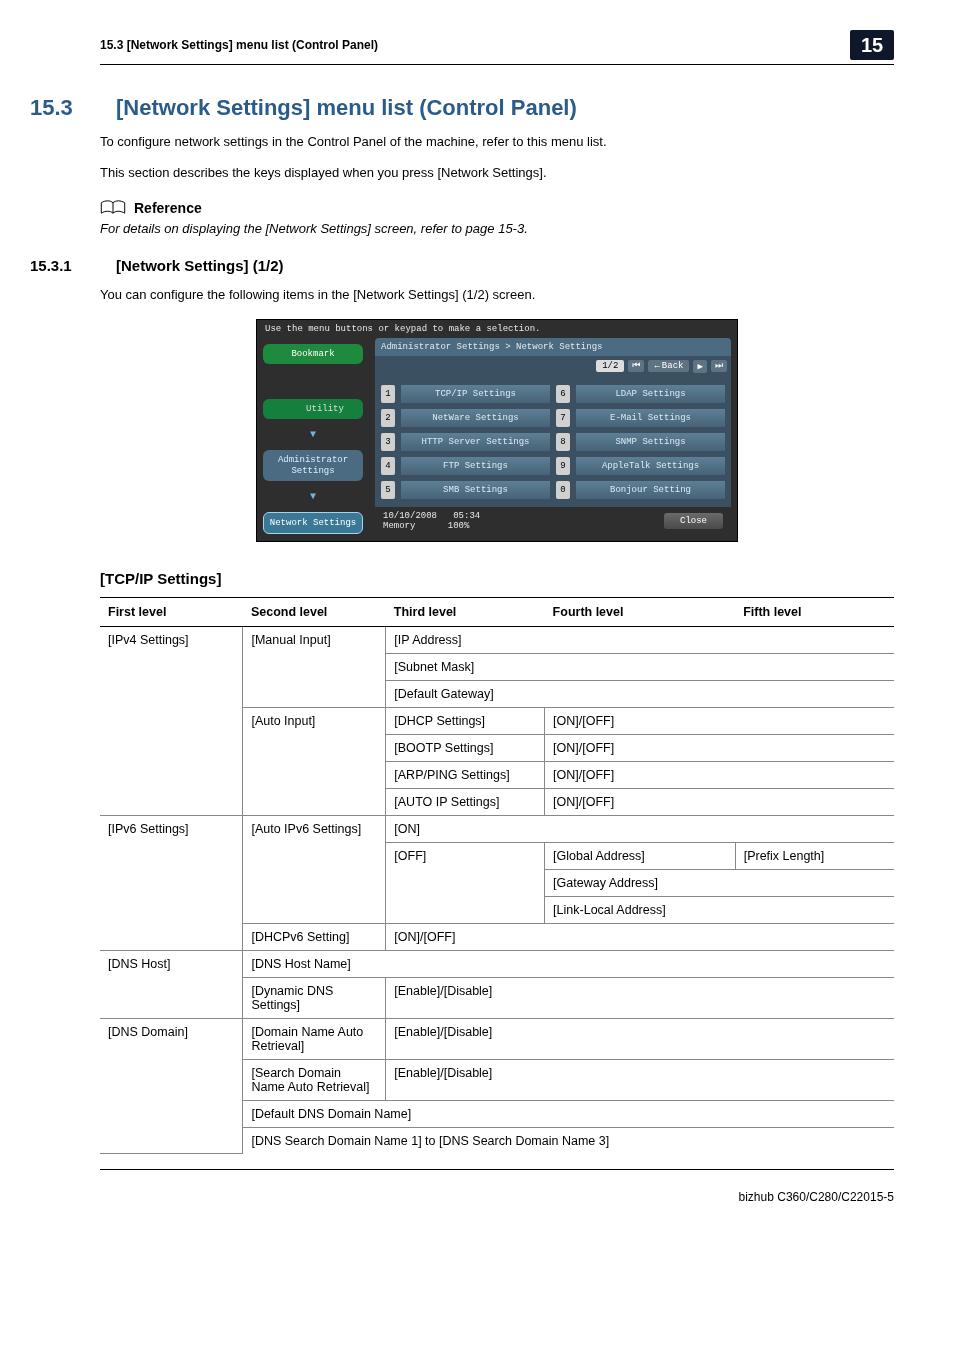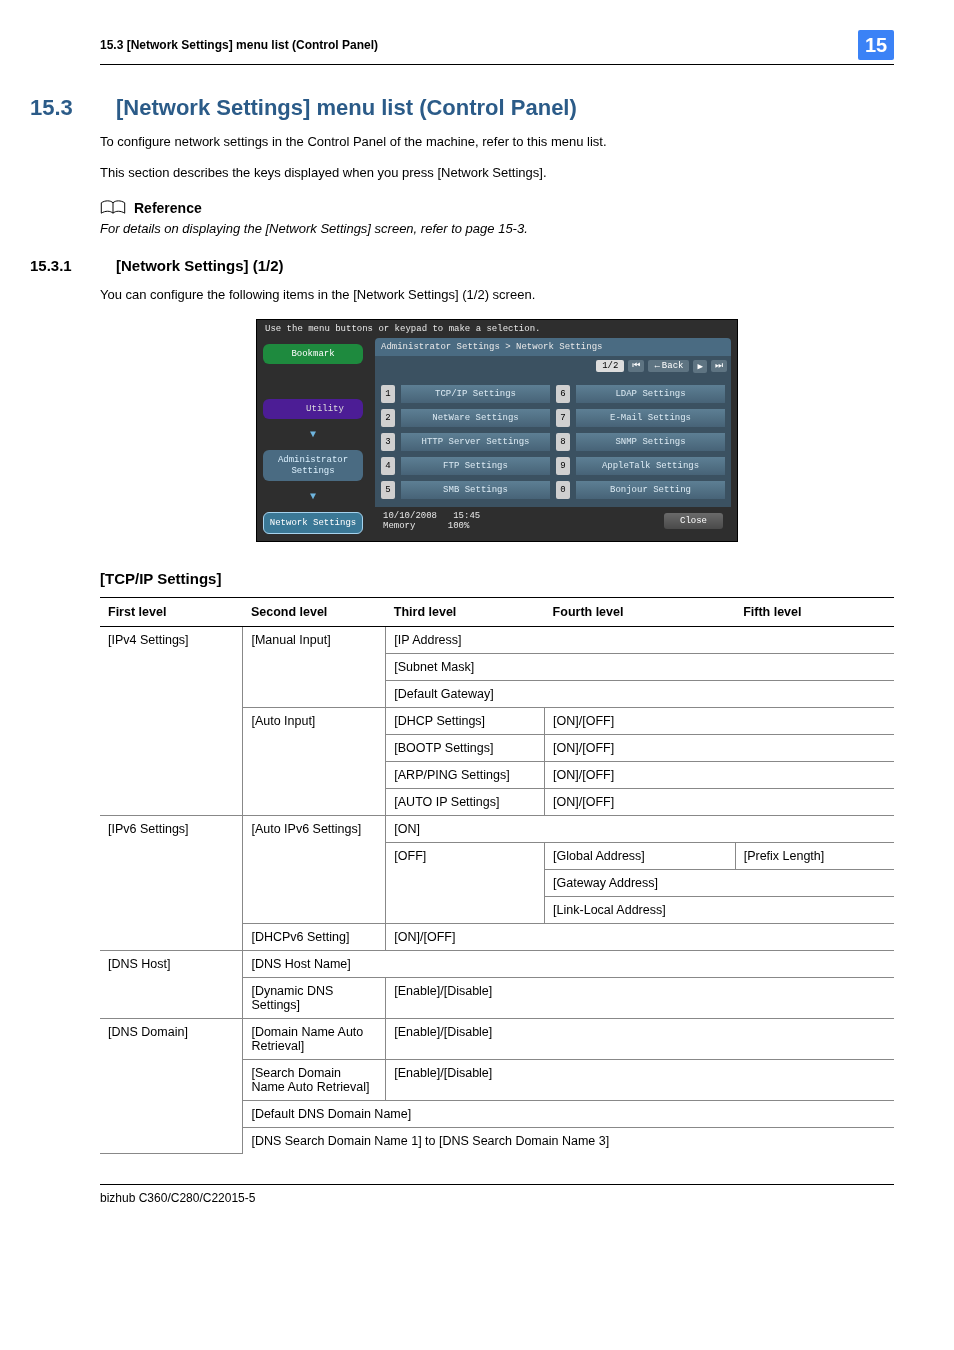--- a/index.html
+++ b/index.html
@@ -19,25 +19,25 @@
     align-items: center;
     justify-content: space-between;
     border-bottom: 1px solid #000;
     padding-bottom: 4px;
   }
   .running-head .rh-left {
     font-size: 12px;
     font-weight: bold;
   }
   .running-head .rh-badge {
-    background: #3b82f6;
+    background: #0f172a;
     color: #fff;
     font-weight: bold;
     font-size: 20px;
-    width: 36px;
+    width: 44px;
     height: 30px;
     display: flex;
     align-items: center;
     justify-content: center;
     border-radius: 2px;
   }
   .sec-title-row {
     display: flex;
     align-items: baseline;
     margin-top: 30px;
@@ -126,21 +126,21 @@
     justify-content: space-between;
   }
   .ss-btn {
     border-radius: 6px;
     padding: 5px 4px;
     text-align: center;
     font-size: 9px;
     line-height:1.2;
   }
   .ss-btn.green { background: #1e8a3e; color:#fff; }
-  .ss-btn.dk    { background: #4c1d95; color:#ddd;padding-left:28px; }
+  .ss-btn.dk    { background: #15803d; color:#ddd;padding-left:28px; }
   .ss-btn.lblue { background: #4a6b82; color:#d9eefc; }
   .ss-btn.sel   { background: #3b7896; color:#fff; border:1px solid #a6d3ee;}
   .ss-arrow {
     text-align:center;
     color:#6fb5de;
     font-size:10px;
     line-height:6px;
     height:6px;
   }
   .ss-main {
@@ -227,24 +227,24 @@
   table.levels td {
     border: 0.5px solid #888;
     border-left:none;
     padding: 6px 8px;
     vertical-align: top;
   }
   table.levels td:first-child { border-left: none; }
   table.levels td:last-child  { border-right: none; }
   .page-footer {
     display: flex;
-    justify-content: flex-start;
+    justify-content: flex-end;
     border-top: 1px solid #000;
-    margin-top: 30px;
-    padding-top: 6px;
+    margin-top: 15px;
+    padding-top: 20px;
     font-size: 12px;
   }
 </style>
 </head>
 <body>
 
 <div class="page">
 
   <div class="running-head">
     <span class="rh-left">15.3    [Network Settings] menu list (Control Panel)</span>
@@ -317,21 +317,21 @@
             <div class="ss-num">9</div>
             <div class="ss-item">AppleTalk Settings</div>
 
             <div class="ss-num">5</div>
             <div class="ss-item">SMB Settings</div>
             <div class="ss-num">0</div>
             <div class="ss-item">Bonjour Setting</div>
           </div>
           <div class="ss-footer">
             <span>
-              <span>10/10/2008</span>&nbsp;&nbsp;&nbsp;<span>15:45</span><br>
+              <span>10/10/2008</span>&nbsp;&nbsp;&nbsp;<span>05:34</span><br>
               <span>Memory</span>&nbsp;&nbsp;&nbsp;&nbsp;&nbsp;&nbsp;<span>100%</span>
             </span>
             <span class="ss-close">Close</span>
           </div>
         </div>
       </div>
     </div>
   </div>
 
   <div class="tcp-head">[TCP/IP Settings]</div>

